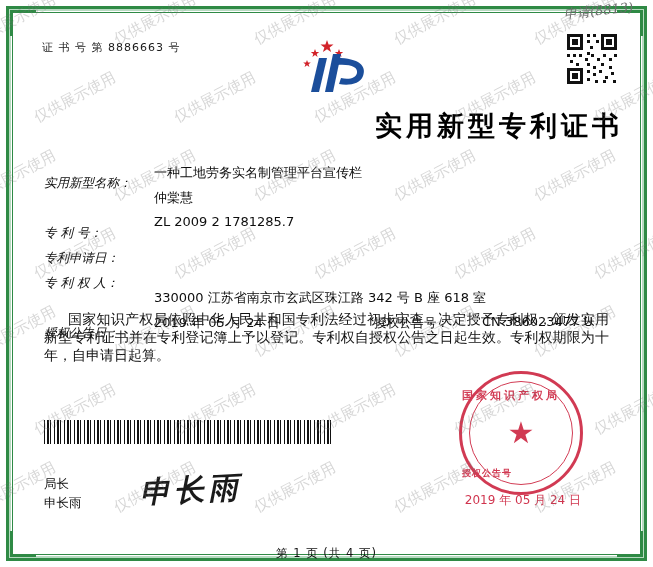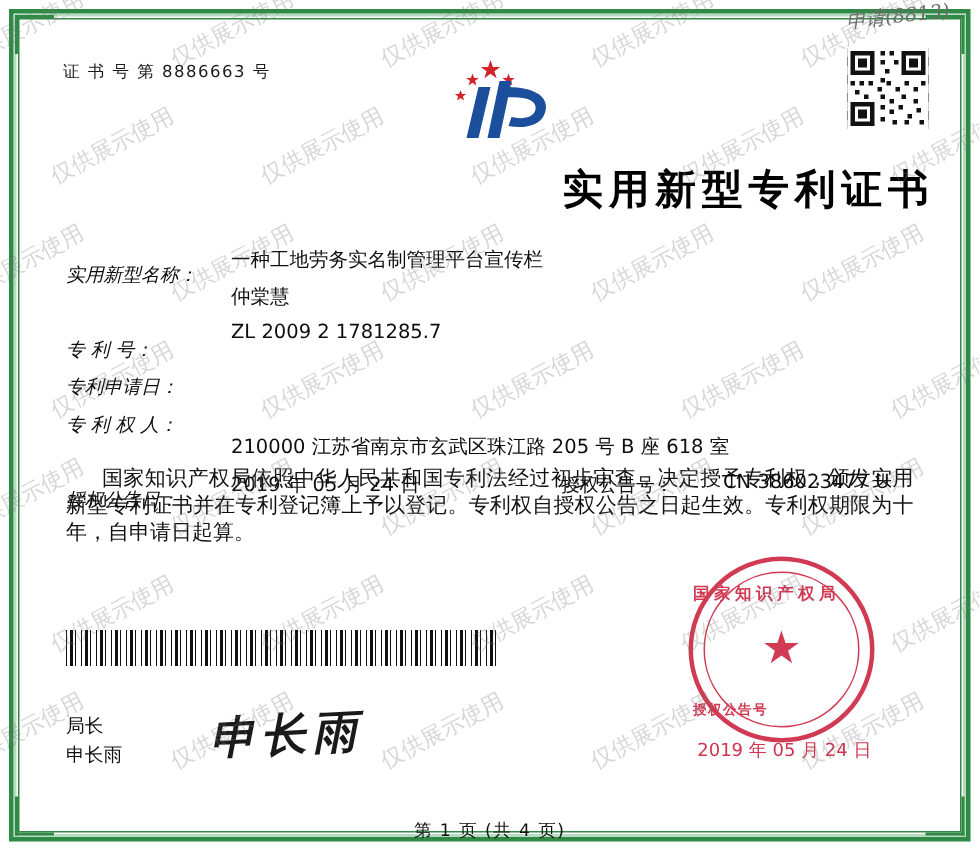--- a/index.html
+++ b/index.html
@@ -394,21 +394,21 @@
         <span class="field-label">专 利 号：</span>
         <span class="field-value">ZL 2009 2 1781285.7</span>
       </div>
       <div class="field-row">
         <span class="field-label">专利申请日：</span>
       </div>
       <div class="field-row">
         <span class="field-label">专 利 权 人：</span>
       </div>
       <div class="field-row">
-        <span class="field-value">210000 江苏省南京市玄武区珠江路 205 号 B 座 618 室</span>
+        <span class="field-value">330000 江苏省南京市玄武区珠江路 342 号 B 座 618 室</span>
       </div>
       <div class="field-row">
         <span class="field-label">授权公告日：</span>
         <span class="field-value">2019 年 05 月 24 日</span>
         <span class="field-label2">授权公告号：</span>
         <span class="field-value2">CN 386023477 U</span>
       </div>
     </div>
 
     <div class="body-text">

